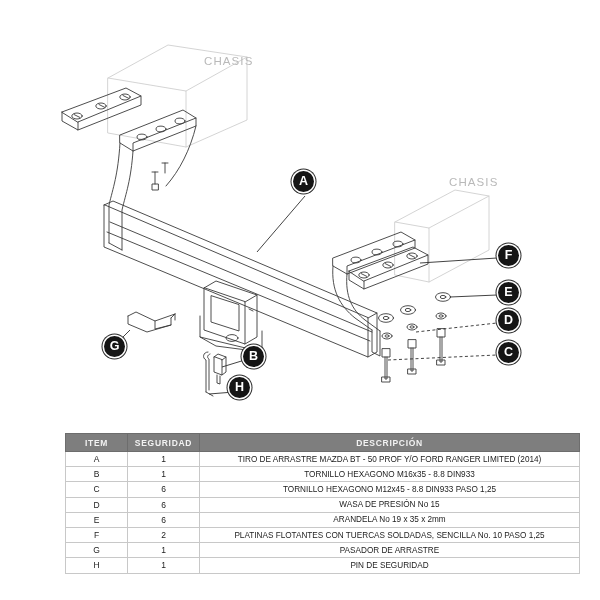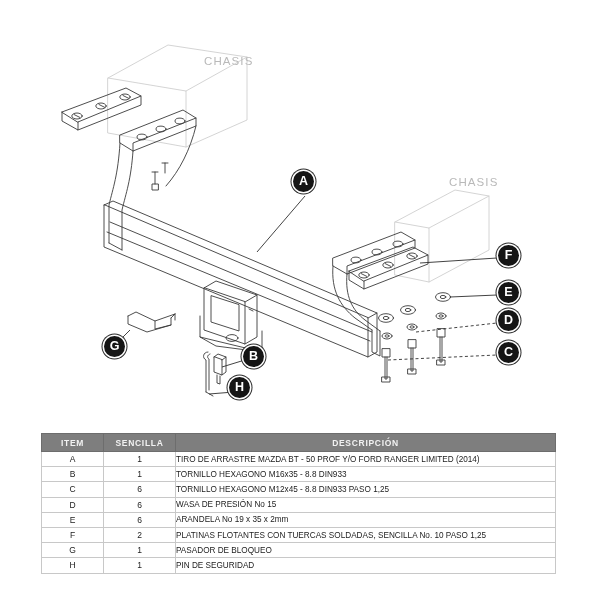--- a/index.html
+++ b/index.html
@@ -70,20 +70,21 @@
     left: 41px;
     top: 433px;
     width: 515px;
   }
   table#parts-table {
     width: 100%;
     border-collapse: collapse;
     table-layout: fixed;
     font-family: "Liberation Sans", sans-serif;
     background: #ffffff;
+    margin-left: 24px;
   }
   table#parts-table th,
   table#parts-table td {
     border: 1px solid #c8c8c8;
     padding: 0;
     height: 14.2px;
   }
   table#parts-table thead th {
     background: #7e7e7e;
     color: #f2f2f2;
@@ -98,21 +99,21 @@
   .col-qty  { width: 72px; }
   .col-desc { width: auto; }
 
   td.cell-item,
   td.cell-qty {
     text-align: center;
     font-size: 8.5px;
     color: #1c1c1c;
   }
   td.cell-desc {
-    text-align: left;
+    text-align: center;
     font-size: 8.2px;
     color: #1c1c1c;
     padding-left: 4px;
     white-space: nowrap;
     overflow: hidden;
   }
 </style>
 </head>
 <body>
 
@@ -288,21 +289,21 @@
   <div id="parts-table-wrap">
     <table id="parts-table">
       <colgroup>
         <col class="col-item">
         <col class="col-qty">
         <col class="col-desc">
       </colgroup>
       <thead>
         <tr>
           <th>ITEM</th>
-          <th>SENCILLA</th>
+          <th>SEGURIDAD</th>
           <th>DESCRIPCIÓN</th>
         </tr>
       </thead>
       <tbody id="parts-table-body">
 
       <tr>
             <td class="cell-item">A</td>
             <td class="cell-qty">1</td>
             <td class="cell-desc">TIRO DE ARRASTRE MAZDA BT - 50 PROF Y/O FORD RANGER LIMITED (2014)</td>
           </tr>
@@ -327,21 +328,21 @@
             <td class="cell-desc">ARANDELA No 19 x 35 x 2mm</td>
           </tr>
           <tr>
             <td class="cell-item">F</td>
             <td class="cell-qty">2</td>
             <td class="cell-desc">PLATINAS FLOTANTES CON TUERCAS SOLDADAS, SENCILLA No. 10 PASO 1,25</td>
           </tr>
           <tr>
             <td class="cell-item">G</td>
             <td class="cell-qty">1</td>
-            <td class="cell-desc">PASADOR DE BLOQUEO</td>
+            <td class="cell-desc">PASADOR DE ARRASTRE</td>
           </tr>
           <tr>
             <td class="cell-item">H</td>
             <td class="cell-qty">1</td>
             <td class="cell-desc">PIN DE SEGURIDAD</td>
           </tr>
         </tbody>
     </table>
   </div>
 

